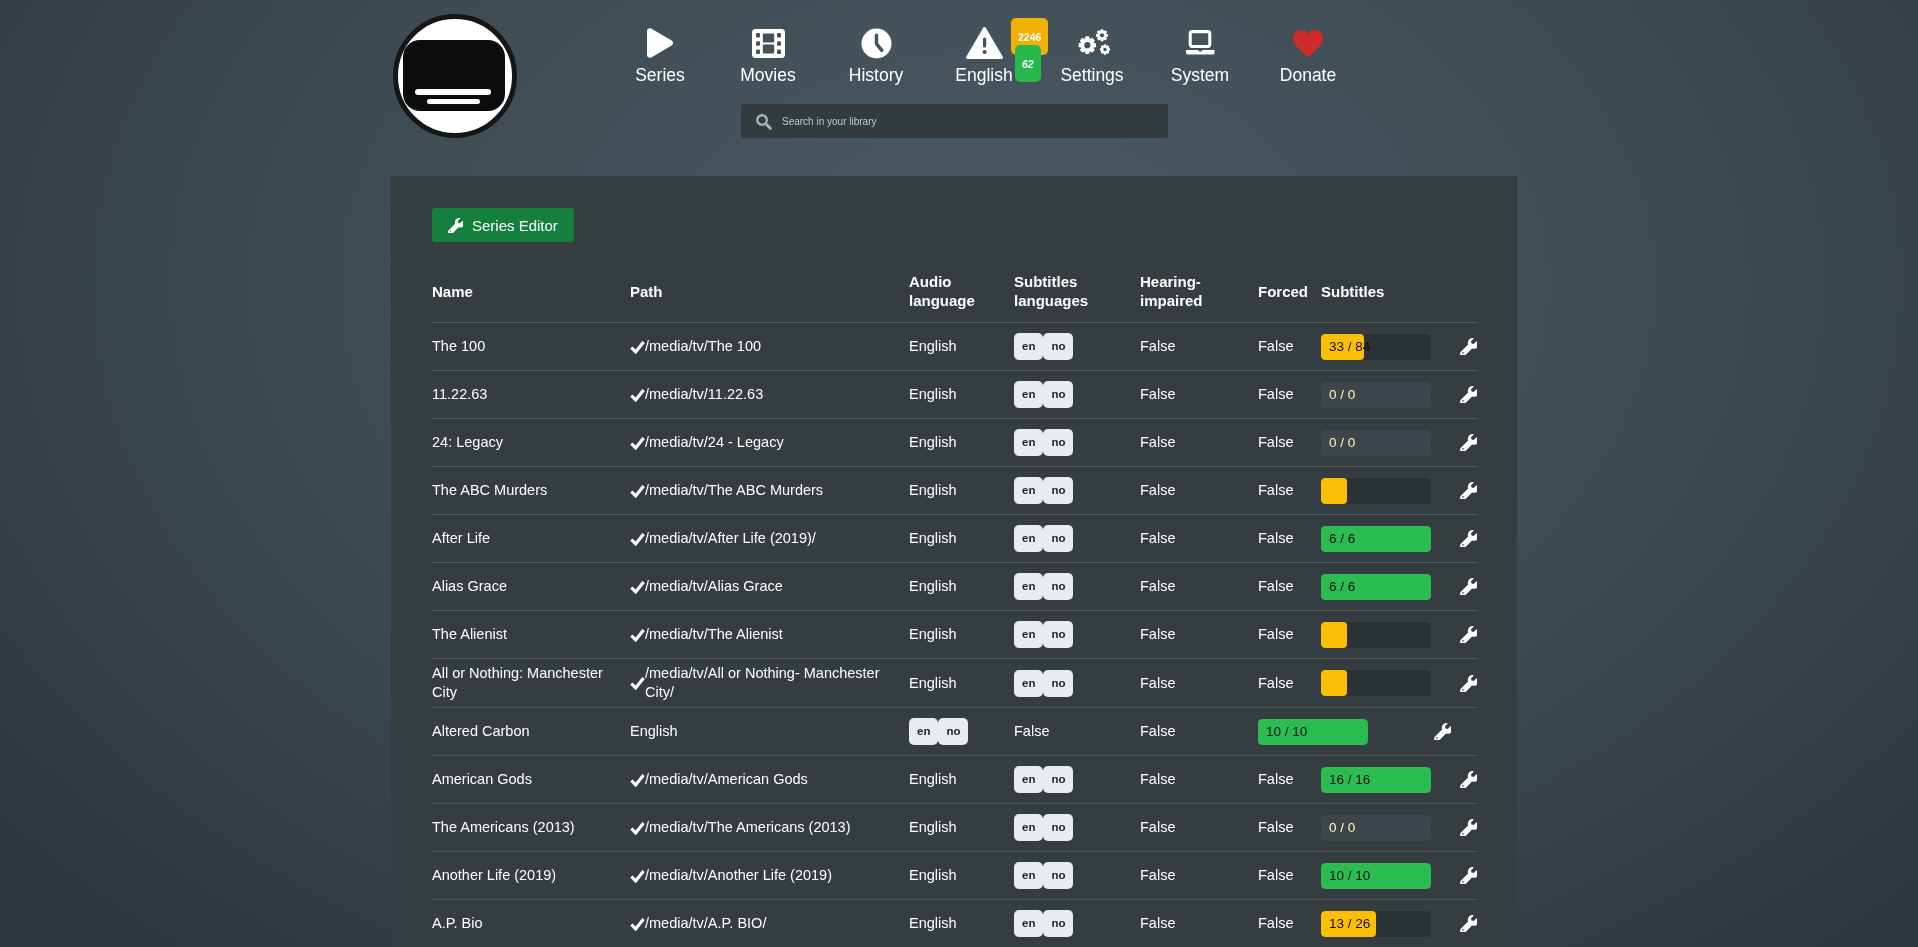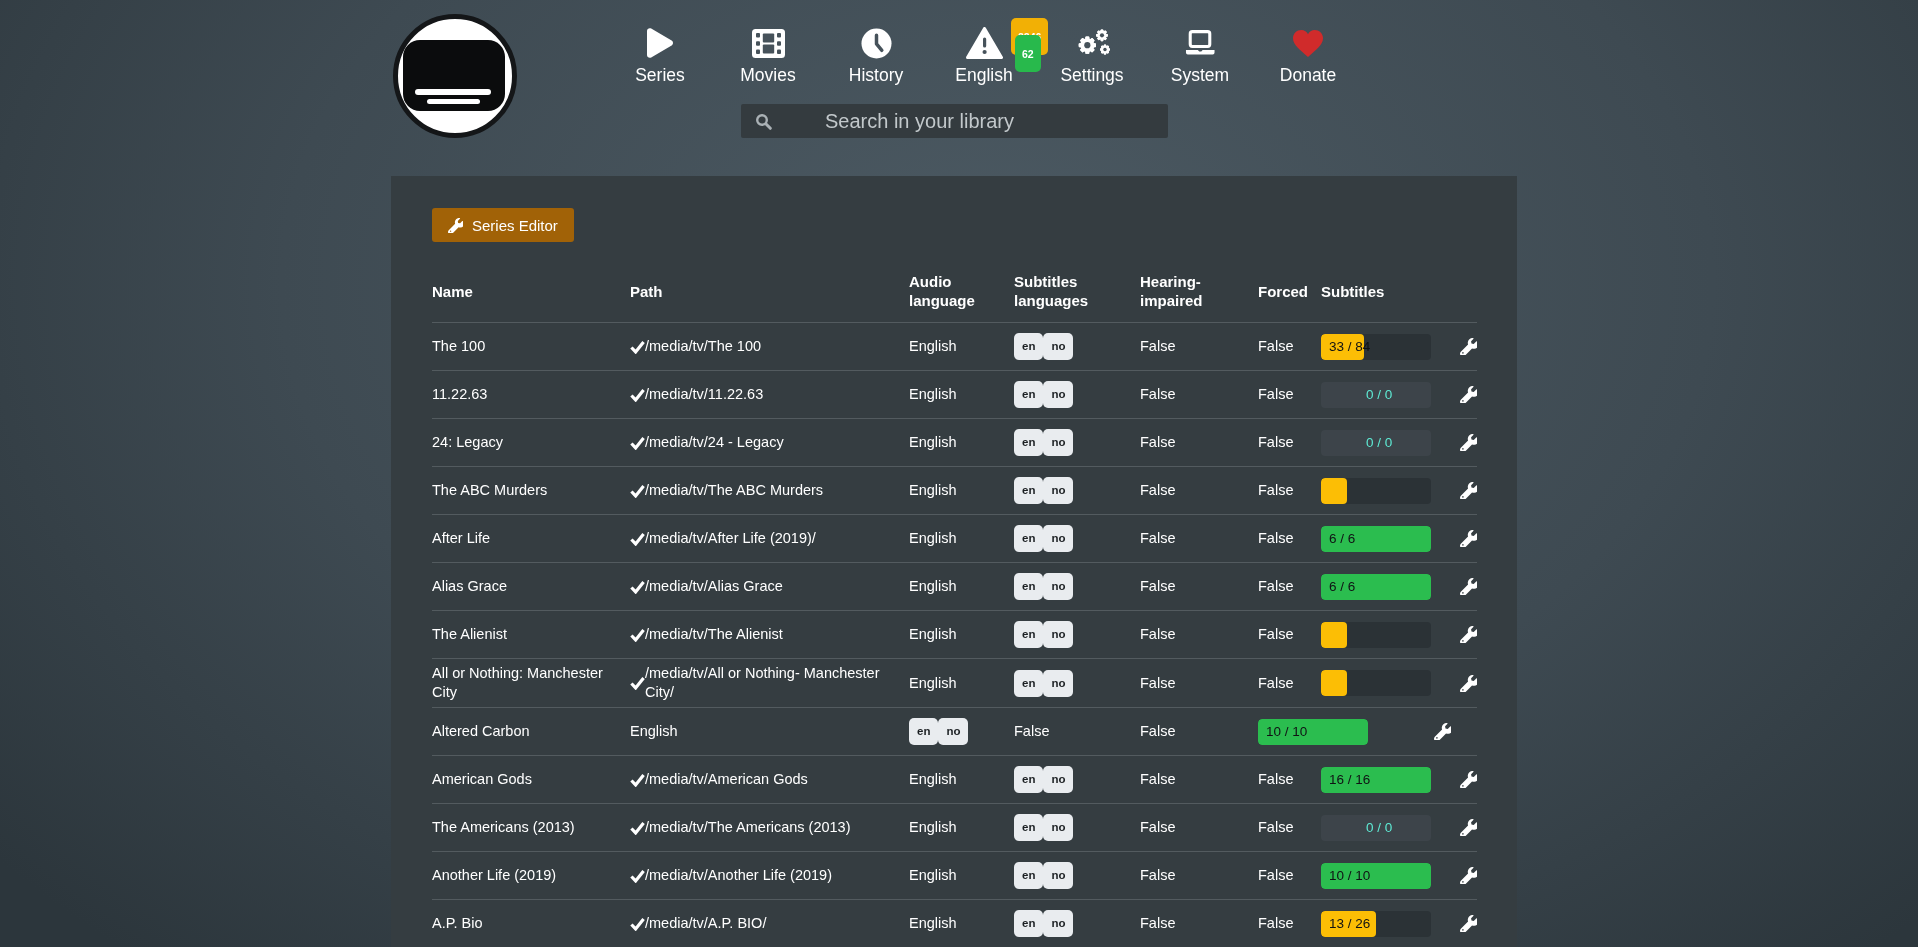--- a/index.html
+++ b/index.html
@@ -21,35 +21,35 @@
 
   .main-nav { position:absolute; left:606px; top:24px; display:flex; }
   .nav-item { width:108px; display:flex; flex-direction:column; align-items:center;
               position:relative; cursor:pointer; }
   .nav-icon { height:38px; display:flex; align-items:center; justify-content:center; }
   .nav-label { font-size:17.5px; margin-top:3px; color:#fff; }
   .nav-badge { position:absolute; border-radius:5px; color:#fff; font-weight:bold;
                font-size:10.5px; display:flex; align-items:center; justify-content:center;
                padding:0 7px; height:37px; }
   .nav-badge.b0 { left:81px; top:-6px; }
-  .nav-badge.b1 { left:85px; top:11px; }
+  .nav-badge.b1 { left:85px; top:21px;font-style:italic; }
 
   .searchbar { position:absolute; left:741px; top:104px; width:427px; height:34px;
                background:#343b3f; border-radius:2px; display:flex; align-items:center; }
   .searchbar svg { margin:0 10px 0 14px; flex:0 0 auto; }
   .searchbar input { background:transparent; border:none; outline:none; color:#14b8a6;
-                     font-size:20px; width:360px; font-family:"Liberation Sans", sans-serif;margin-left:43px; }
+                     font-size:10px; width:360px; font-family:"Liberation Sans", sans-serif; }
   .searchbar input::placeholder { color:#c2c8cb; opacity:1; }
 
   
   .panel { position:absolute; left:391px; top:176px; width:1126px; height:771px;
            background:#353d41; overflow:hidden; }
 
   .series-editor { margin:32px 0 0 41px; height:34px; display:inline-flex; align-items:center;
-                   gap:9px; padding:0 16px; background:#a16207; border:none; border-radius:3px;
+                   gap:9px; padding:0 16px; background:#15803d; border:none; border-radius:3px;
                    color:#fff; font-size:15px; font-family:"Liberation Sans", sans-serif; cursor:pointer; }
 
   .grid { display:grid; grid-template-columns:198px 279px 105px 126px 118px 63px 130px 26px;
           align-items:center; }
   .table { margin:0 40px 0 41px; }
   .thead { margin-top:30px; padding-bottom:12px; font-weight:bold; font-size:15px; }
   .thead .hcell { line-height:19px; }
   .thead .hcell:nth-child(3) { max-width:70px; }
   .thead .hcell:nth-child(4) { max-width:76px; }
   .thead .hcell:nth-child(5) { max-width:84px; }
@@ -61,21 +61,21 @@
   .check { display:flex; flex:0 0 auto; }
   .lang-badge { display:inline-block; background:#e9ecef; color:#1d2124; font-size:11.5px;
                 font-weight:bold; padding:4px 8px; border-radius:5px; }
 
   .progress { position:relative; width:110px; height:26px; border-radius:4px;
               background:#2b3236; overflow:hidden; }
   .progress.empty { background:#3d444a; }
   .progress-fill { position:absolute; left:0; top:0; bottom:0; border-radius:4px; }
   .progress-label { position:absolute; left:8px; top:0; height:26px; line-height:26px;
                     font-size:13.5px; color:#101214; white-space:nowrap; }
-  .progress.empty .progress-label { color:#5eead4;margin-left:37px; }
+  .progress.empty .progress-label { color:#fef9c3; }
 
   .wrench-btn { background:transparent; border:none; padding:0; cursor:pointer; display:flex; }
 </style>
 </head>
 <body>
 
 <div class="logo">
   <div class="logo-screen">
     <div class="logo-line1"></div>
     <div class="logo-line2"></div>

